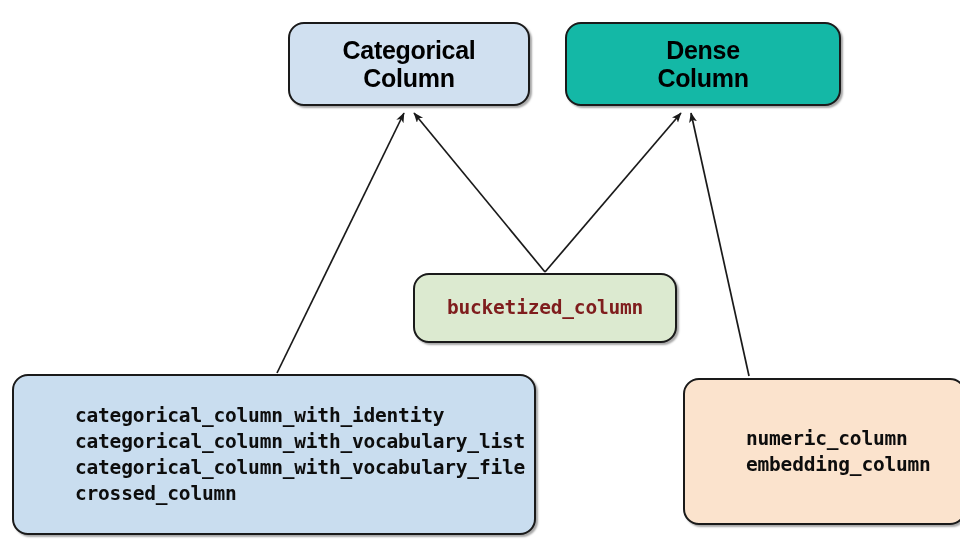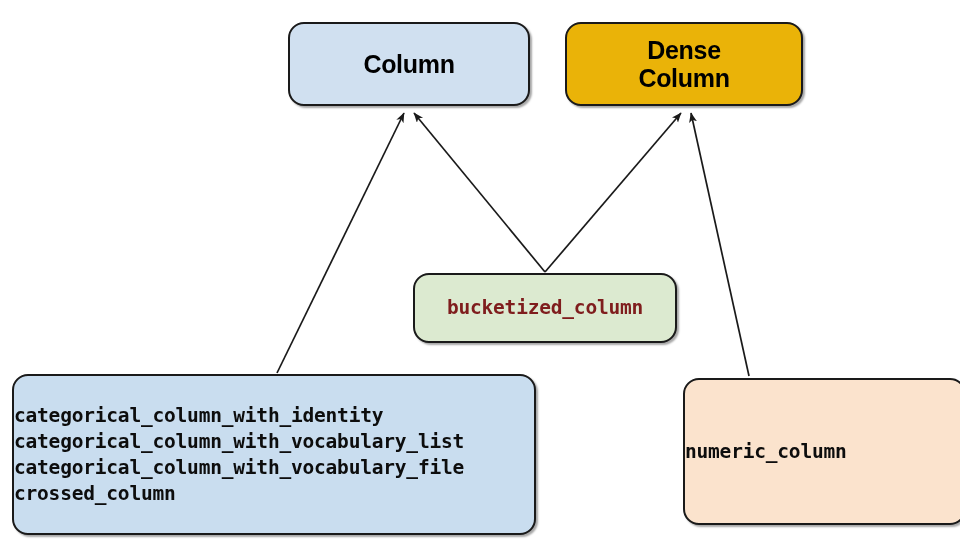--- a/index.html
+++ b/index.html
@@ -50,34 +50,36 @@
   .mono-text {
     font-family: "DejaVu Sans Mono", monospace;
     font-weight: bold;
     font-size: 19.5px;
     line-height: 1.0;
     color: #7f1d1d;
     letter-spacing: -0.2px;
     white-space: pre;
   }
   .list-wrap {
+    padding-left: 18px;
+    margin-left: 43px;
   }
   .list-line {
     font-family: "DejaVu Sans Mono", monospace;
     font-weight: bold;
     font-size: 19.5px;
     line-height: 26px;
     color: #0d0d0d;
     letter-spacing: -0.2px;
     white-space: pre;
   }
 
   
   #node-categorical-column { left: 288px; top: 22px;  width: 242px; height: 84px; background: #d0e0f0; }
-  #node-dense-column       { left: 565px; top: 22px;  width: 238px; height: 84px; background: #eab308; }
+  #node-dense-column       { left: 565px; top: 22px;  width: 276px; height: 84px; background: #14b8a6; }
   #node-bucketized-column  { left: 413px; top: 273px; width: 264px; height: 70px; background: #dcead0; }
   #node-categorical-funcs  { left: 12px;  top: 374px; width: 524px; height: 161px; background: #c9ddef; }
   #node-dense-funcs        { left: 683px; top: 378px; width: 283px; height: 147px; background: #fbe3cd; }
 </style>
 </head>
 <body>
 
 <div id="canvas">
 
   <svg id="edges" viewBox="0 0 960 555" width="960" height="555">
@@ -91,20 +93,21 @@
 
     <path d="M545,272 L681,113" fill="none" stroke="#1a1a1a" stroke-width="1.7" marker-end="url(#arrowhead)"></path>
 
     <path d="M277,373 L404,113" fill="none" stroke="#1a1a1a" stroke-width="1.7" marker-end="url(#arrowhead)"></path>
 
     <path d="M749,376 L691,113" fill="none" stroke="#1a1a1a" stroke-width="1.7" marker-end="url(#arrowhead)"></path>
   </svg>
 
   <div class="node center" id="node-categorical-column">
     <div class="title-text">
+      <div>Categorical</div>
       <div>Column</div>
     </div>
   </div>
 
   <div class="node center" id="node-dense-column">
     <div class="title-text">
       <div>Dense</div>
       <div>Column</div>
     </div>
   </div>
@@ -118,16 +121,17 @@
       <div class="list-line">categorical_column_with_identity</div>
       <div class="list-line">categorical_column_with_vocabulary_list</div>
       <div class="list-line">categorical_column_with_vocabulary_file</div>
       <div class="list-line">crossed_column</div>
     </div>
   </div>
 
   <div class="node listnode" id="node-dense-funcs">
     <div class="list-wrap">
       <div class="list-line">numeric_column</div>
+      <div class="list-line">embedding_column</div>
     </div>
   </div>
 
 </div>
 
 </body></html>

